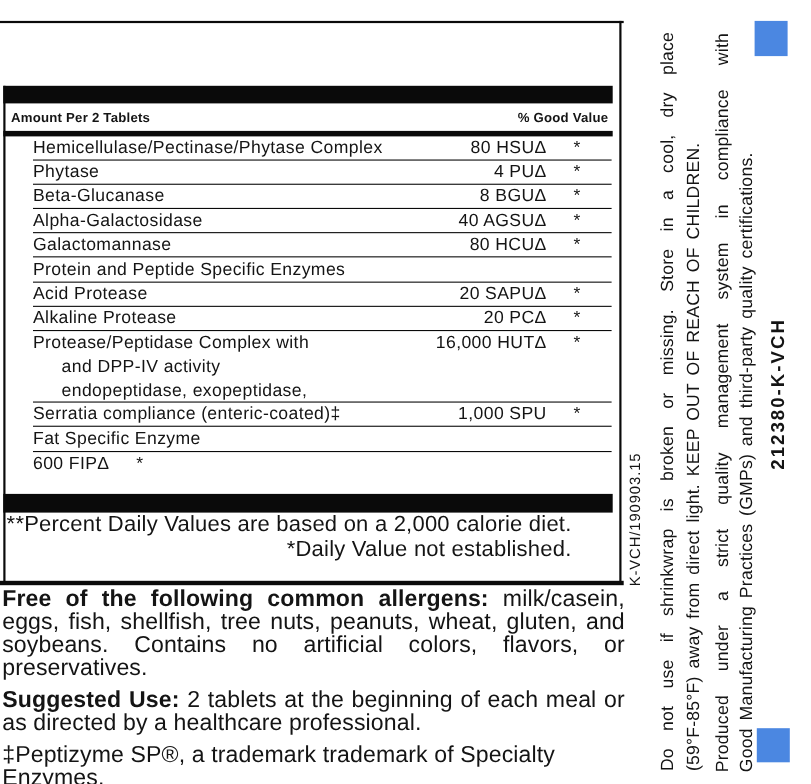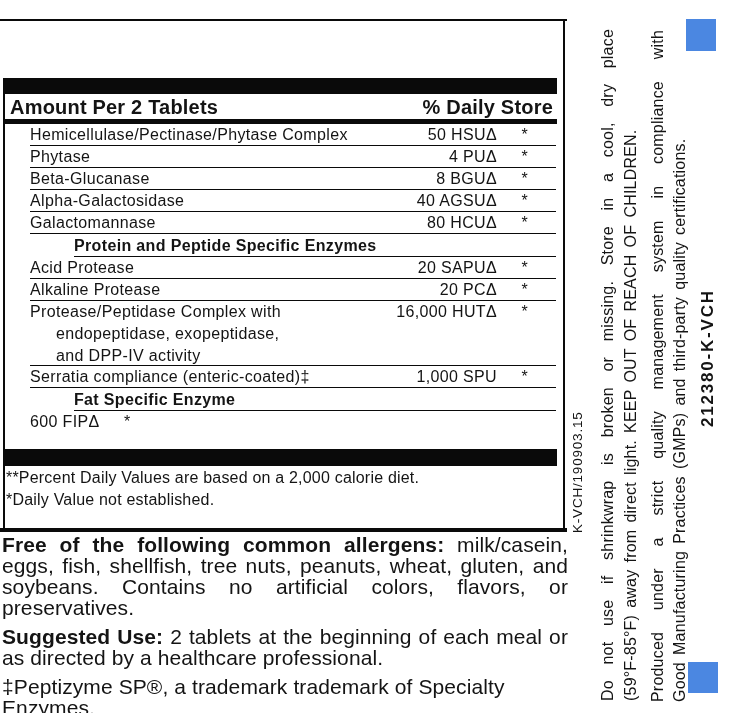--- a/index.html
+++ b/index.html
@@ -14,35 +14,35 @@
   .border-left{left:3px;top:78px;width:2px;height:453px;}
   .border-bottom{left:0;top:528px;width:567px;height:4px;}
 
   
   .bar1{left:3px;top:78px;width:554px;height:16px;}
   .thickline{left:3px;top:119px;width:554px;height:4.5px;}
   .bar2{left:3px;top:449px;width:554px;height:17px;}
 
   .tbl-header{left:3px;top:95px;width:554px;box-sizing:border-box;
     display:flex;justify-content:space-between;align-items:center;
-    font-weight:bold;font-size:20px;line-height:24px;padding:0 4px 0 7px;letter-spacing:0.2px;}
+    font-weight:bold;font-size:12px;line-height:24px;padding:0 4px 0 7px;letter-spacing:0.2px;}
 
   #rows-host{position:absolute;left:3px;top:124px;width:554px;font-size:16px;letter-spacing:0.35px;}
   .t-row{display:flex;align-items:flex-start;padding:0 29px 0 27px;position:relative;}
   .t-row::after{content:"";position:absolute;left:27px;right:1px;bottom:0;height:1.5px;background:#0a0a0a;}
   .t-row:last-child::after{display:none;}
   .cell-name{flex:1;padding-right:16px;}
   .nm,.cell-amt,.cell-dv,.cell-section{line-height:22px;}
   .sub{line-height:21.5px;padding-left:26px;}
   .cell-amt{white-space:nowrap;text-align:right;}
   .cell-dv{width:31px;flex:none;text-align:right;}
-  .t-row.section{font-weight:bold;margin-left:44px;}
+  .t-row.section{font-weight:normal;}
   .t-row.section .cell-section{line-height:23px;}
 
-  .footnotes{left:6px;top:467px;font-size:16px;line-height:21.5px;letter-spacing:0.2px;}
+  .footnotes{left:6px;top:467px;font-size:20px;line-height:21.5px;letter-spacing:0.2px;text-align:right;}
 
   .bottom-text{left:2px;top:534px;width:566px;font-size:21px;line-height:21px;letter-spacing:0.1px;}
   .bottom-text p{margin:0 0 8px 0;text-align:justify;}
   .bottom-text p.no-just{text-align:left;}
 
   
   .vtext{position:absolute;transform-origin:0 0;transform:rotate(-90deg);
     white-space:nowrap;font-size:16px;line-height:22px;letter-spacing:0.2px;word-spacing:2.5px;}
   .vjust{white-space:normal;width:672px;text-align:justify;text-align-last:justify;}
   .vcode{font-weight:bold;font-size:17px;letter-spacing:1.8px;word-spacing:normal;}
@@ -65,30 +65,30 @@
 <div class="page">
 
   <div class="abs ink line-top"></div>
   <div class="abs ink border-right"></div>
   <div class="abs ink border-left"></div>
   <div class="abs ink border-bottom"></div>
 
   <div class="abs ink bar1"></div>
   <div class="abs tbl-header">
     <span>Amount Per 2 Tablets</span>
-    <span>% Daily Store</span>
+    <span>% Good Value</span>
   </div>
   <div class="abs ink thickline"></div>
 
   <div id="rows-host">
       <div class="t-row item">
         <div class="cell-name">
           <div class="nm">Hemicellulase/Pectinase/Phytase Complex</div>
         </div>
-        <div class="cell-amt">50 HSUΔ</div>
+        <div class="cell-amt">80 HSUΔ</div>
         <div class="cell-dv">*</div>
       </div>
       <div class="t-row item">
         <div class="cell-name">
           <div class="nm">Phytase</div>
         </div>
         <div class="cell-amt">4 PUΔ</div>
         <div class="cell-dv">*</div>
       </div>
       <div class="t-row item">
@@ -125,22 +125,22 @@
       <div class="t-row item">
         <div class="cell-name">
           <div class="nm">Alkaline Protease</div>
         </div>
         <div class="cell-amt">20 PCΔ</div>
         <div class="cell-dv">*</div>
       </div>
       <div class="t-row item">
         <div class="cell-name">
           <div class="nm">Protease/Peptidase Complex with</div>
+          <div class="sub">and DPP-IV activity</div>
           <div class="sub">endopeptidase, exopeptidase,</div>
-          <div class="sub">and DPP-IV activity</div>
         </div>
         <div class="cell-amt">16,000 HUTΔ</div>
         <div class="cell-dv">*</div>
       </div>
       <div class="t-row item">
         <div class="cell-name">
           <div class="nm">Serratia compliance (enteric-coated)‡</div>
         </div>
         <div class="cell-amt">1,000 SPU</div>
         <div class="cell-dv">*</div>

